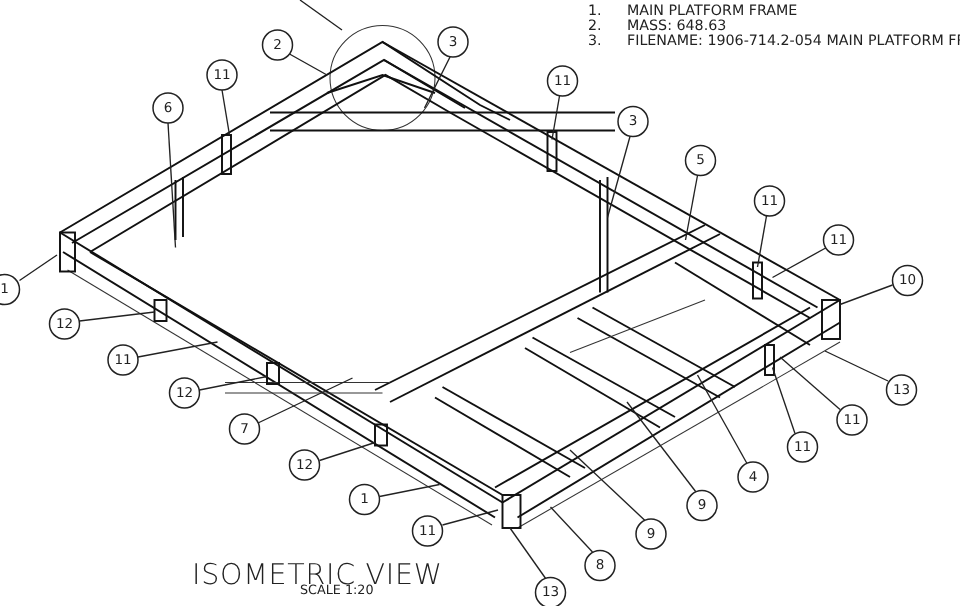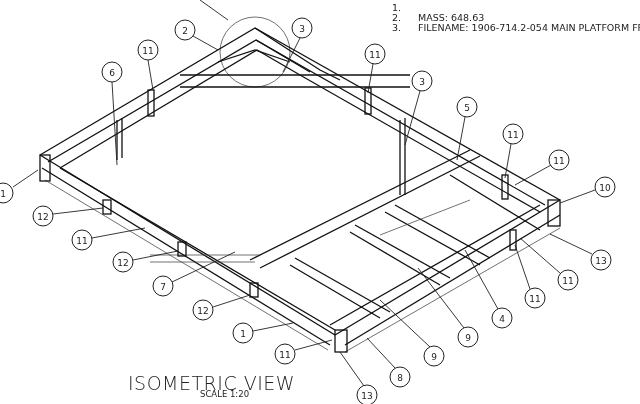--- a/index.html
+++ b/index.html
@@ -217,20 +217,21 @@
       <g class="balloon">
         <circle cx="601" cy="260" r="10"></circle>
         <text x="601" y="260.5">13</text>
       </g>
     </g>
 </svg>
 
 <div id="notes">
   <div class="row">
       <span class="num">1.</span>
+      <span>MAIN PLATFORM FRAME</span>
     </div>
   <div class="row">
       <span class="num">2.</span>
       <span>MASS: 648.63</span>
     </div>
   <div class="row">
       <span class="num">3.</span>
       <span>FILENAME: 1906-714.2-054 MAIN PLATFORM FRA</span>
     </div>
 </div>

